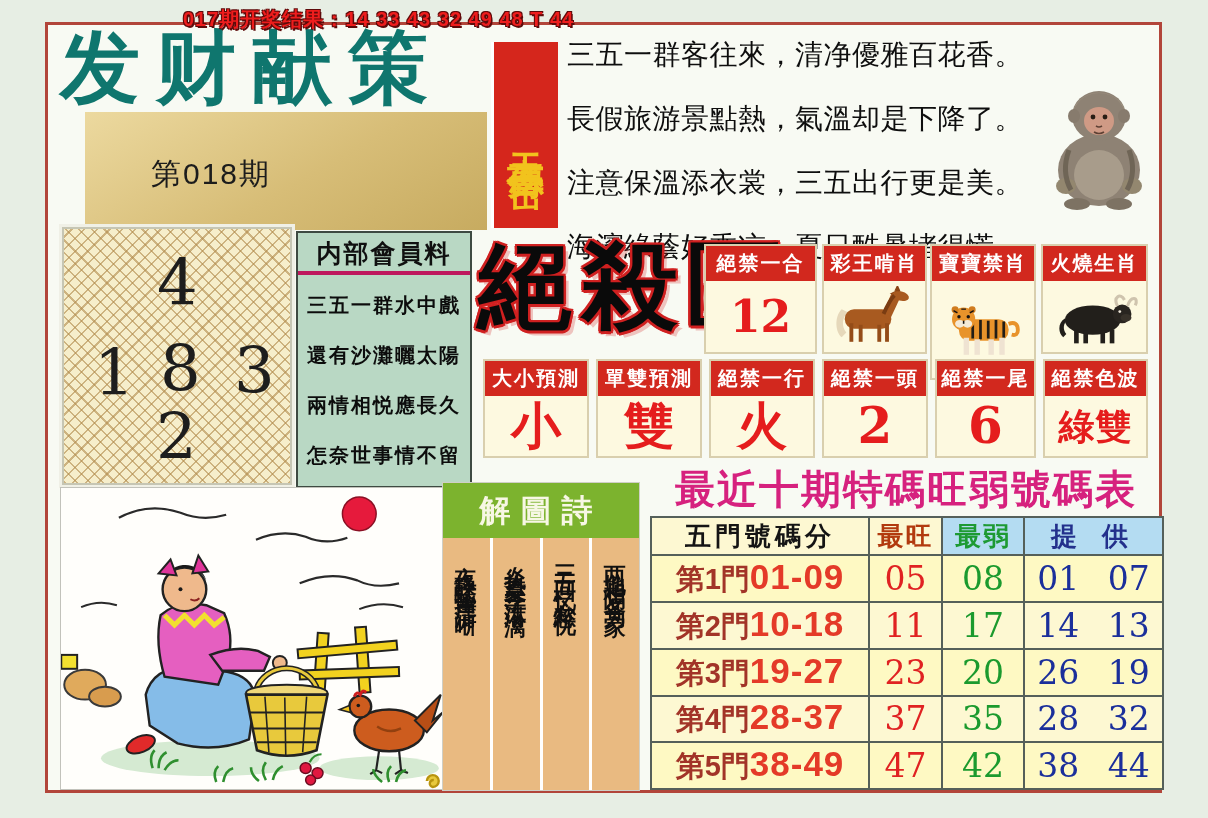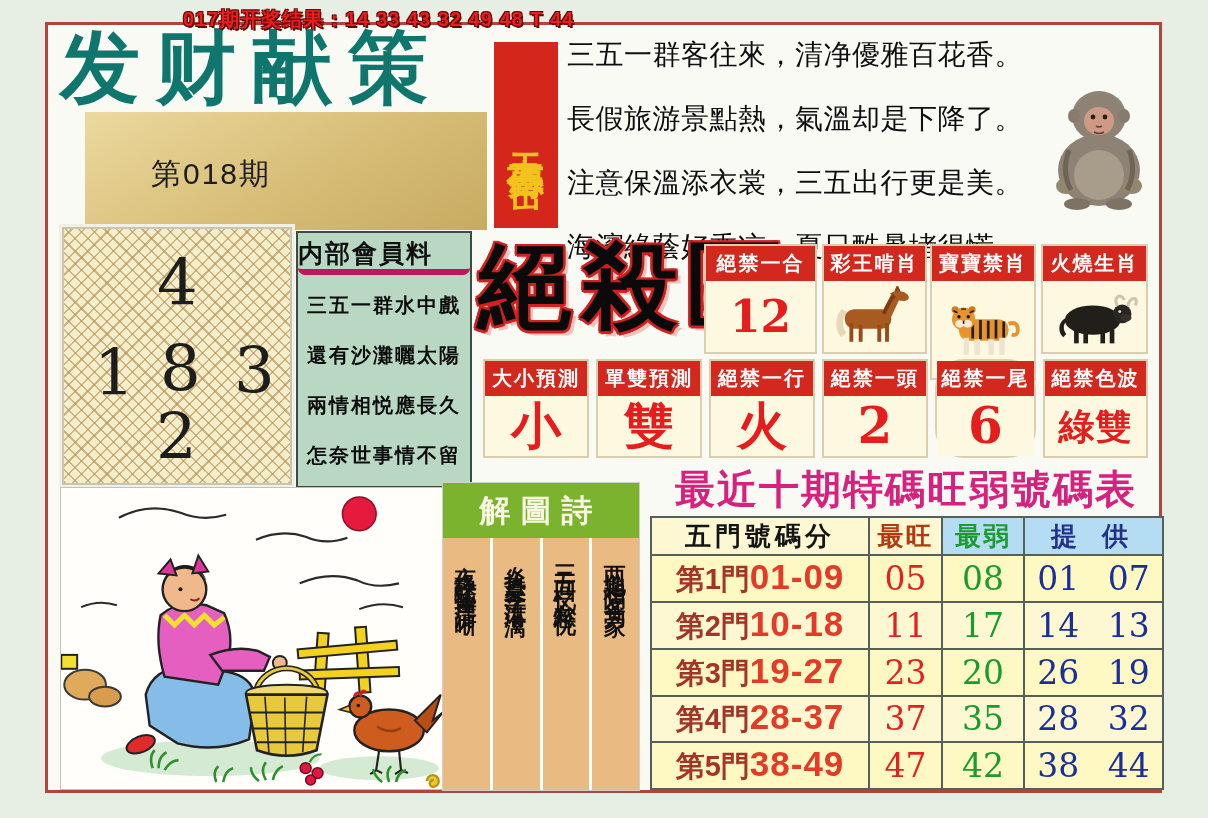--- a/index.html
+++ b/index.html
@@ -39,22 +39,22 @@
   .gnum { position:absolute; font-family:"DejaVu Serif","Liberation Serif",serif;
     font-size:64px; color:#1d1d1d; line-height:1; }
   .gn-top    { left:93px;  top:22px; }
   .gn-left   { left:30px;  top:112px; }
   .gn-center { left:96px;  top:108px; }
   .gn-right  { left:170px; top:110px; }
   .gn-bottom { left:92px;  top:176px; }
 
   .member-box { position:absolute; left:296px; top:231px; width:176px; height:257px;
     background:#b9d8c4; border:2px solid #3e4a42; display:flex; flex-direction:column; }
-  .member-title { height:42px; line-height:40px; text-align:left; font-size:25px; font-weight:bold;
-    letter-spacing:2px; color:#101010; border-bottom:6px solid #be185d;border-radius:7px; }
+  .member-title { height:42px; line-height:40px; text-align:center; font-size:25px; font-weight:bold;
+    letter-spacing:2px; color:#101010; border-bottom:4px solid #be185d; }
   .member-lines { flex:1; display:flex; flex-direction:column; justify-content:space-around; padding:6px 0; }
   .member-line { text-align:center; font-family:"DejaVu Serif","Liberation Serif",serif;
     font-weight:bold; font-size:20px; letter-spacing:2px; color:#0c0c0c; white-space:nowrap; }
 
   .killzone-title { position:absolute; left:478px; top:236px; font-size:96px; font-weight:900;
     font-family:"DejaVu Serif","Liberation Serif",serif; color:#0a0a0a; letter-spacing:8px; line-height:1.05;
     text-shadow:2.5px 0 #d02020, -2.5px 0 #d02020, 0 2.5px #d02020, 0 -2.5px #d02020,
       2px 2px #d02020, -2px -2px #d02020, 2px -2px #d02020, -2px 2px #d02020, 5px 5px 0 rgba(208,32,32,.25); }
 
   .pbox { position:absolute; border:2px solid #d9cfae; background:#fdf9e0; }
@@ -259,21 +259,21 @@
     <div class="pbox-b">
         <span class="pval pval-big">火</span>
       </div>
   </div>
   <div class="pbox" style="left:822px; top:359px; width:106px; height:99px;">
     <div class="pbox-h">絕禁一頭</div>
     <div class="pbox-b">
         <span class="pval pval-big">2</span>
       </div>
   </div>
-  <div class="pbox" style="left:935px; top:359px; width:101px; height:99px;border-radius:29px;">
+  <div class="pbox" style="left:935px; top:359px; width:101px; height:99px;">
     <div class="pbox-h">絕禁一尾</div>
     <div class="pbox-b">
         <span class="pval pval-big">6</span>
       </div>
   </div>
   <div class="pbox" style="left:1043px; top:359px; width:105px; height:99px;">
     <div class="pbox-h">絕禁色波</div>
     <div class="pbox-b">
         <span class="pval pval-small">綠雙</span>
       </div>

